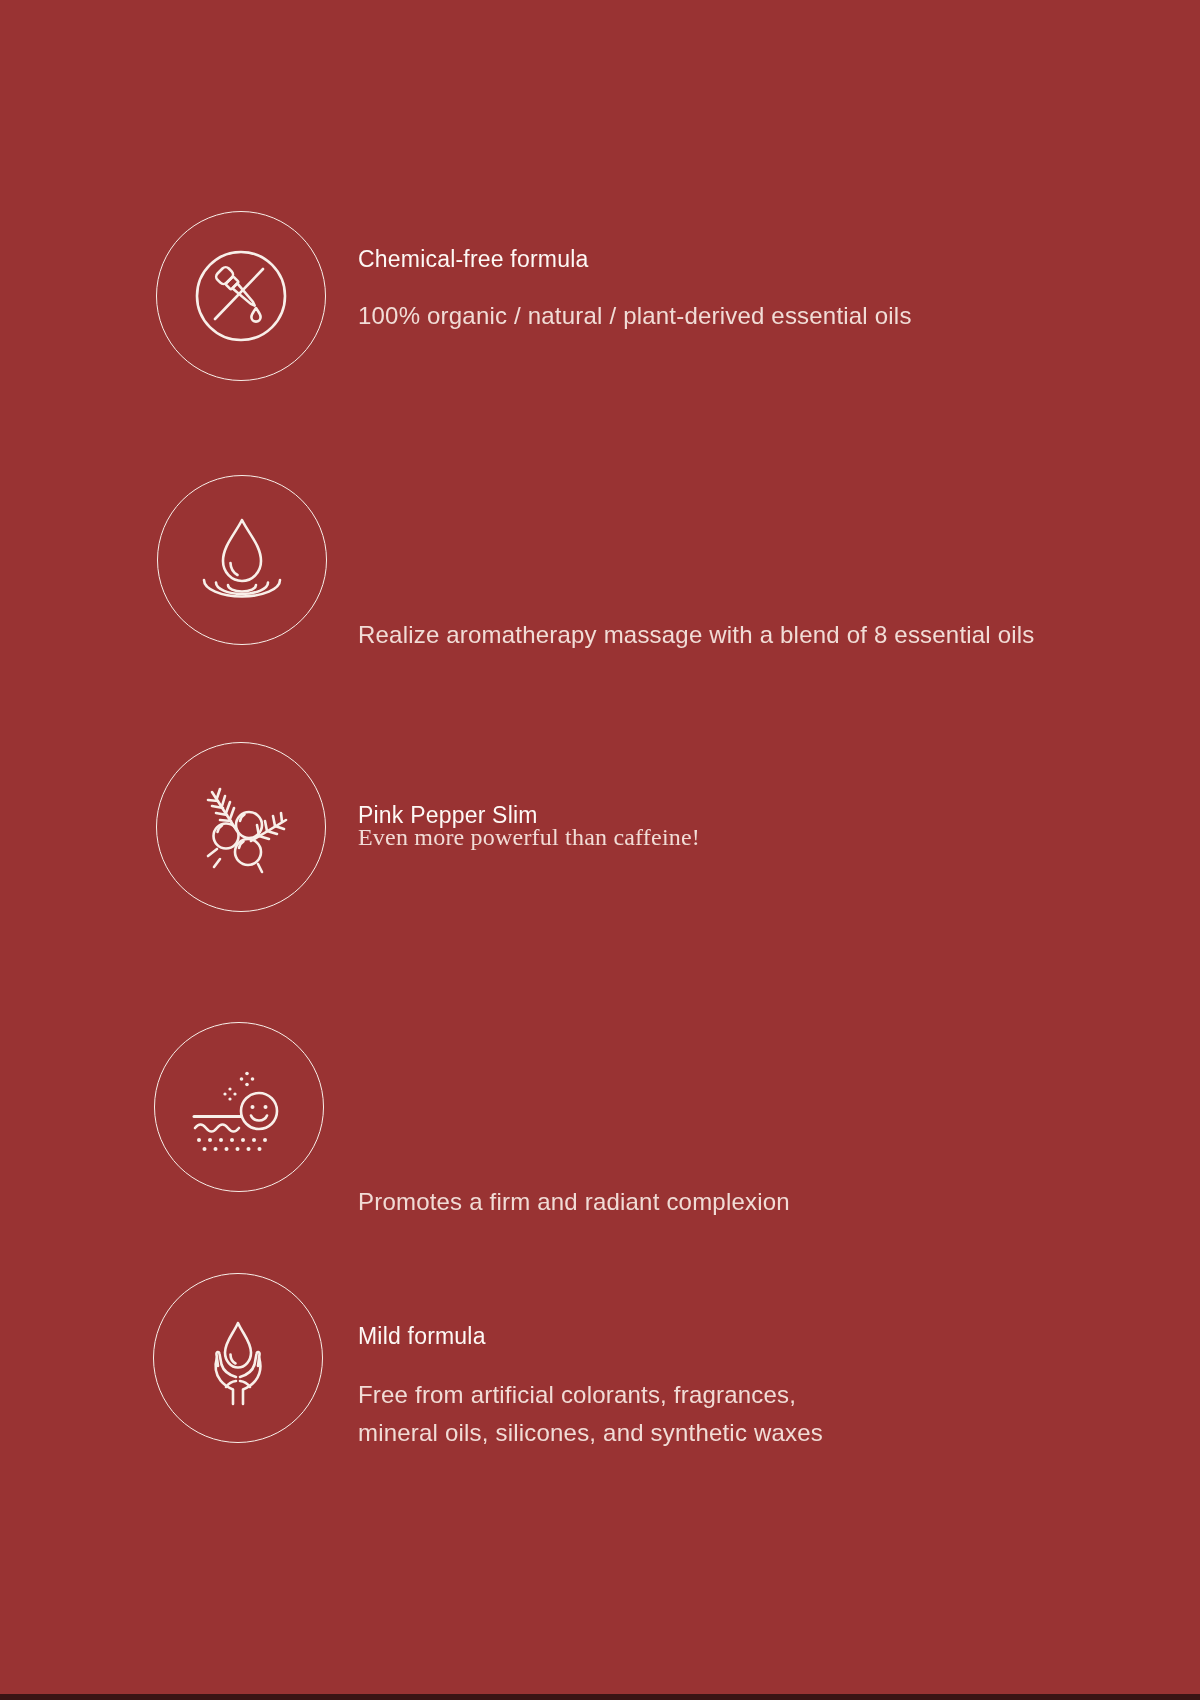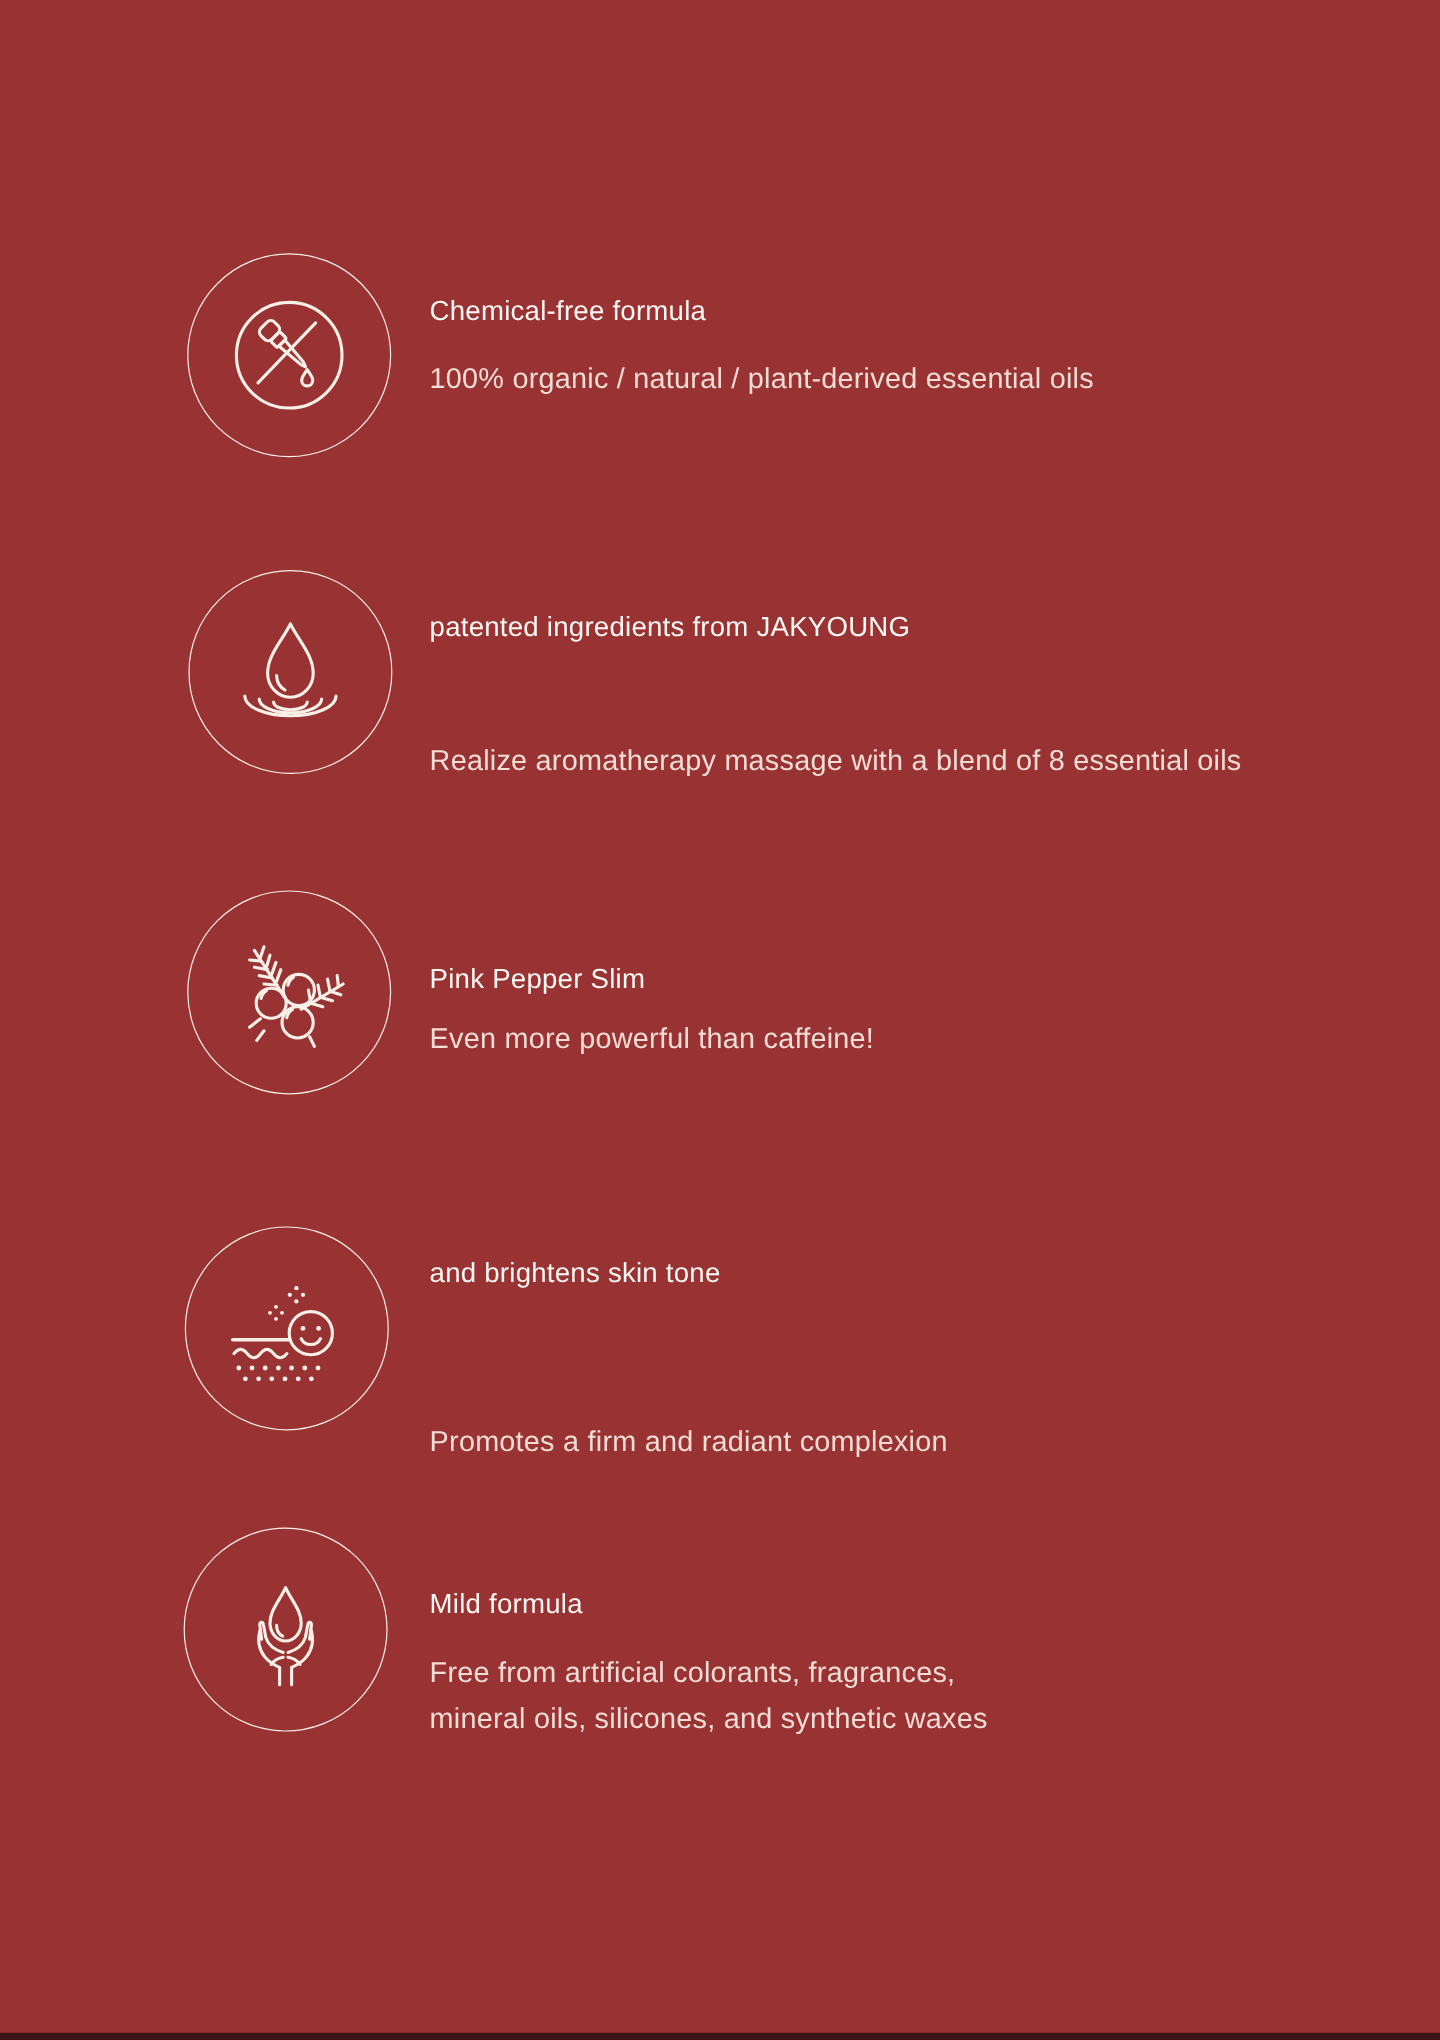--- a/index.html
+++ b/index.html
@@ -50,21 +50,21 @@
   }
   .sub-block span{display:block;}
   .bottom-strip{
     position:absolute;left:0;bottom:0;
     width:1200px;height:6px;
     background:var(--strip);
   }
   
   .c1{left:156px;top:211px;} .t1{top:235px;} .s1{top:297px;}
   .c2{left:157px;top:475px;} .t2{top:498px;} .s2{top:616px;}
-  .c3{left:156px;top:742px;} .t3{top:791px;} .s3{top:847px;}
+  .c3{left:156px;top:742px;} .t3{top:791px;} .s3{top:818px;font-family:Liberation Serif, serif;}
   .c4{left:154px;top:1022px;} .t4{top:1036px;} .s4{top:1138px;margin-top:45px;}
   .c5{left:153px;top:1273px;} .t5{top:1312px;} .s5{top:1376px;}
 </style>
 </head>
 <body>
 
 <section>
   <div class="circle c1">
     <svg width="96" height="96" viewBox="0 0 96 96">
       <circle cx="48" cy="48" r="44"></circle>
@@ -89,21 +89,20 @@
   <div class="circle c2">
     <svg width="96" height="96" viewBox="0 0 96 96">
       <path d="M48,8 C41,22 29,34 29,49 a19,20 0 0 0 38,0 C67,34 55,22 48,8 Z"></path>
       <path d="M36.5,51 a13,14 0 0 0 7,12"></path>
       <path d="M34,73 a14,6.5 0 0 0 28,0"></path>
       <path d="M22,70.5 a26,11.5 0 0 0 52,0"></path>
       <path d="M10,68 a38,16.5 0 0 0 76,0"></path>
     </svg>
   </div>
   <div class="title-block t2">
-    <span>patented ingredients from JAKYOUNG</span>
   </div>
   <div class="sub-block s2">
     <span>Realize aromatherapy massage with a blend of 8 essential oils</span>
   </div>
 </section>
 
 <section>
   <div class="circle c3">
     <svg width="96" height="96" viewBox="0 0 96 96">
       <path d="M44,52 L19,13"></path>
@@ -168,21 +167,20 @@
         <circle class="fill" cx="58" cy="25.5" r="1.8"></circle>
       <circle class="fill" cx="52.5" cy="20" r="1.8"></circle>
         <circle class="fill" cx="63.5" cy="20" r="1.8"></circle>
       <circle class="fill" cx="41" cy="30" r="1.6"></circle>
         <circle class="fill" cx="41" cy="40" r="1.6"></circle>
       <circle class="fill" cx="36" cy="35" r="1.6"></circle>
         <circle class="fill" cx="46" cy="35" r="1.6"></circle>
     </svg>
   </div>
   <div class="title-block t4">
-    <span>and brightens skin tone</span>
   </div>
   <div class="sub-block s4">
     <span>Promotes a firm and radiant complexion</span>
   </div>
 </section>
 
 <section>
   <div class="circle c5">
     <svg width="96" height="96" viewBox="0 0 96 96">
       <path d="M48,13 C43,24 35,32 35,42.5 a13,15 0 0 0 26,0 C61,32 53,24 48,13 Z"></path>

